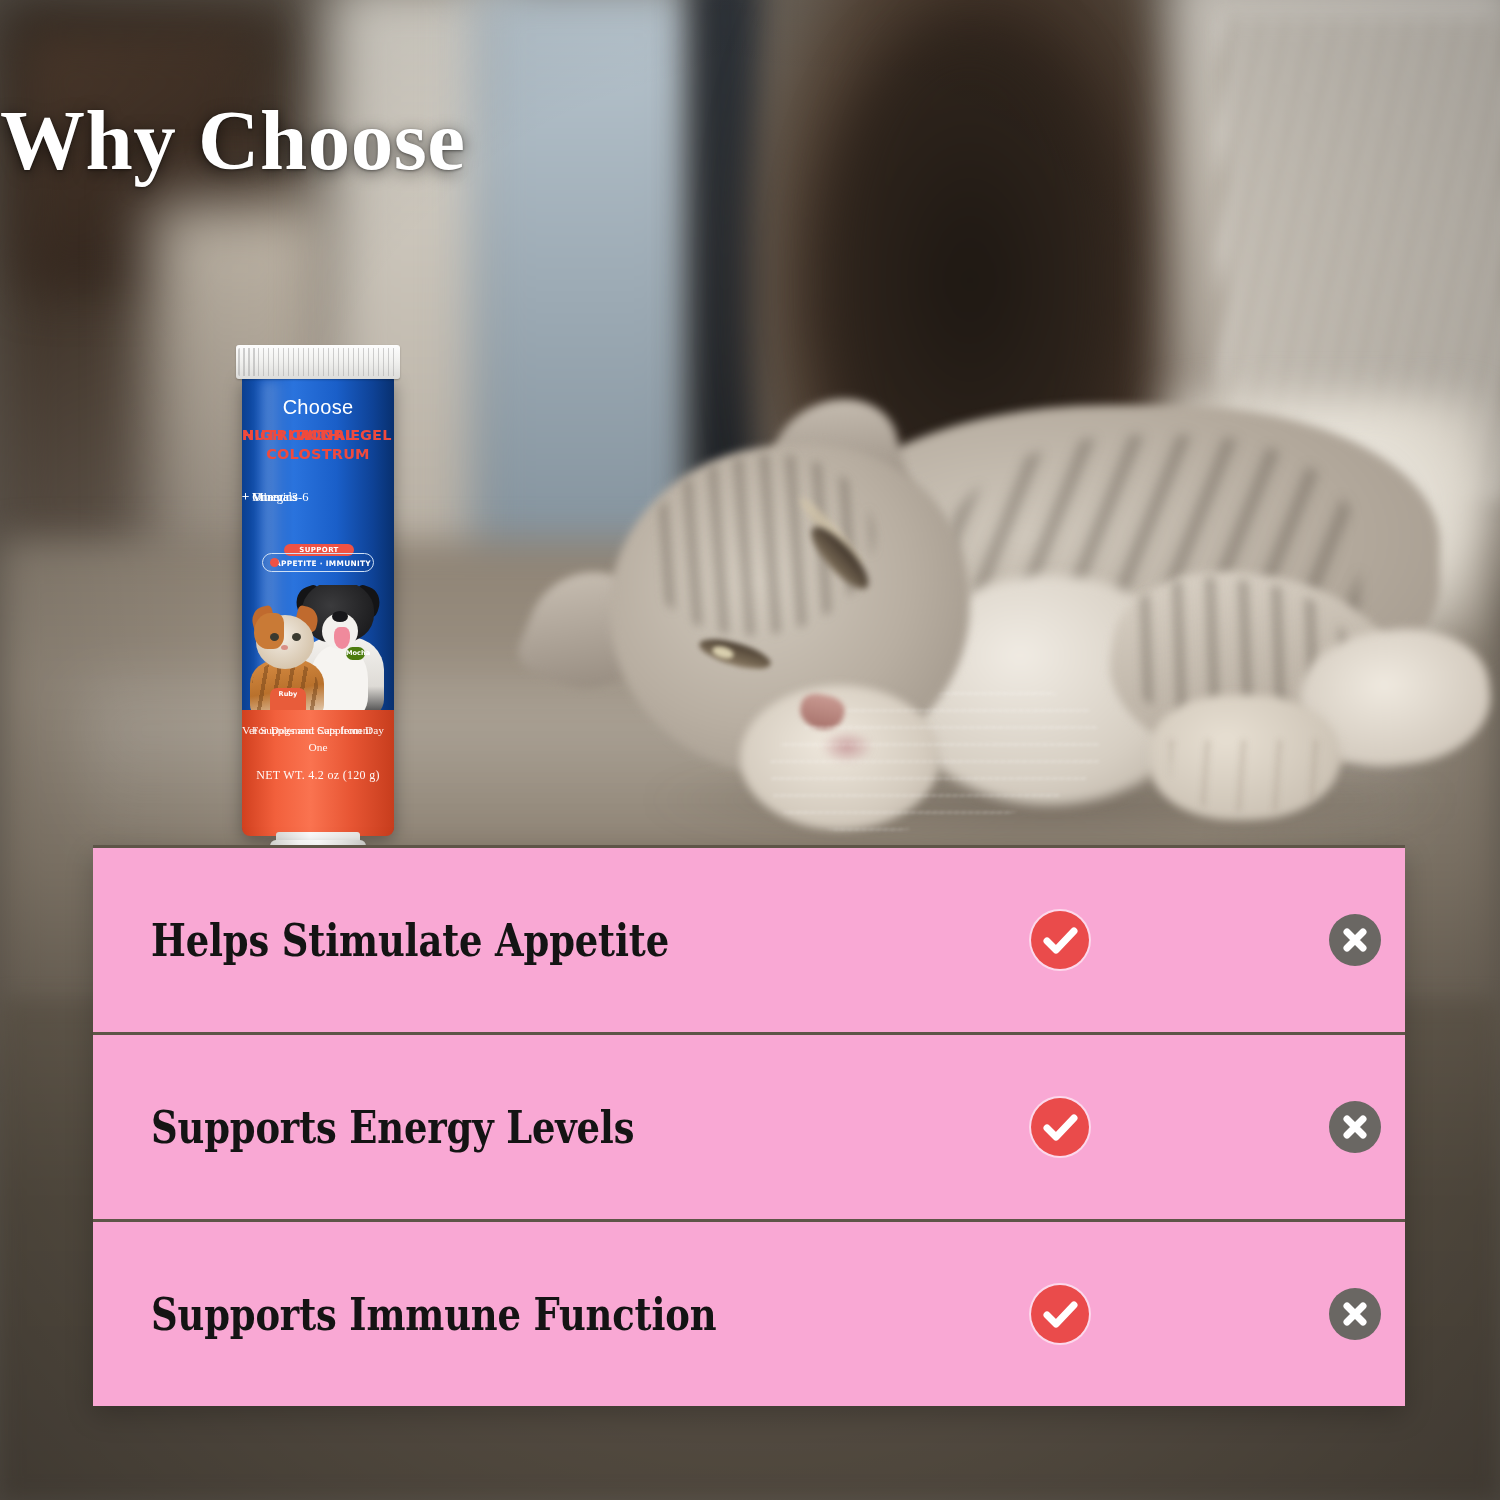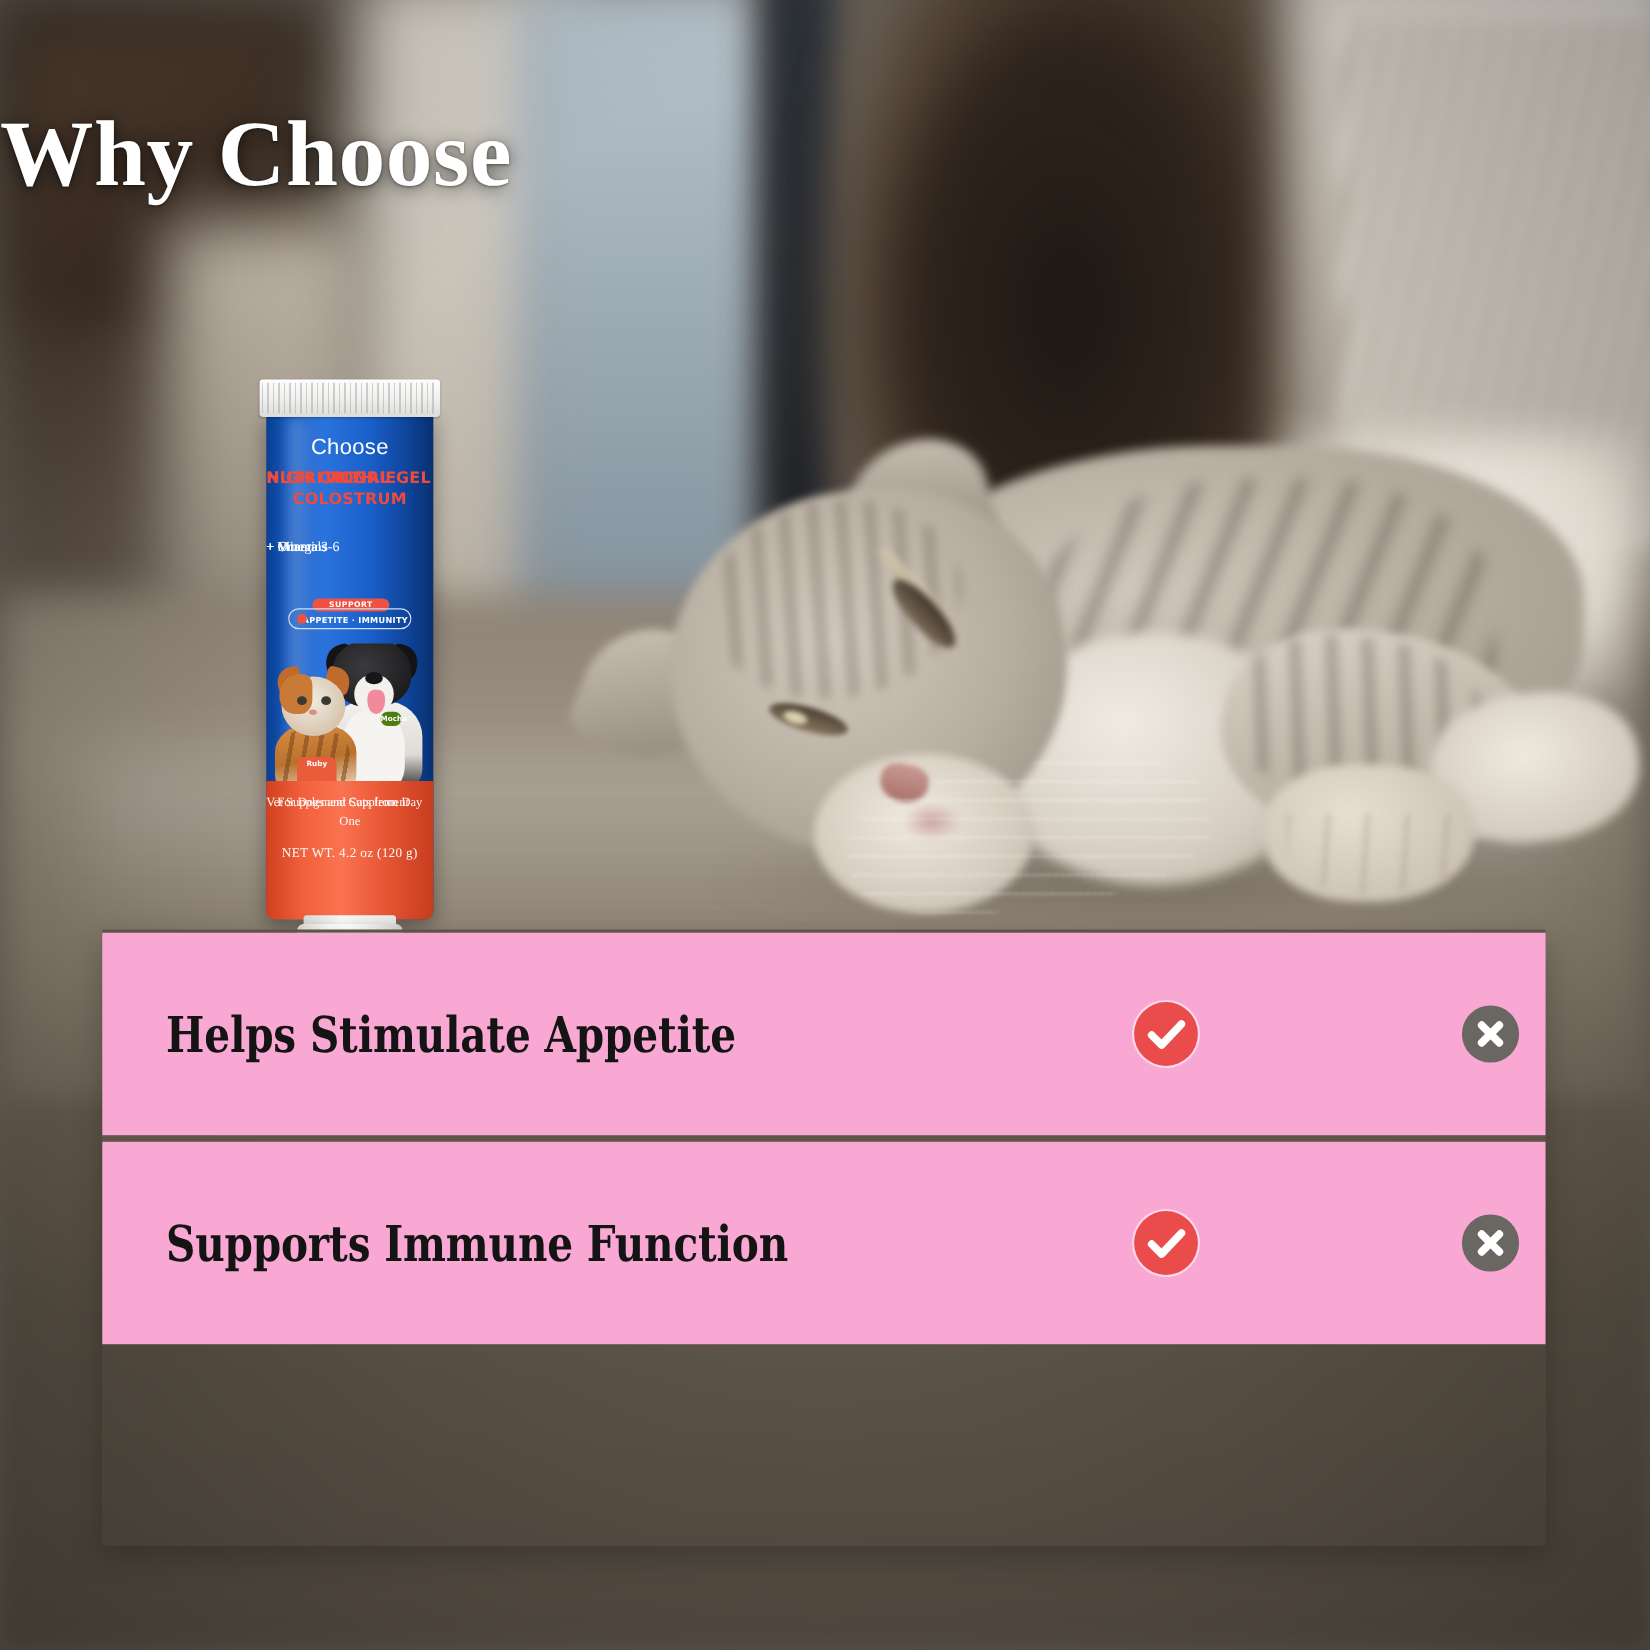--- a/index.html
+++ b/index.html
@@ -367,20 +367,33 @@
           </svg>
       </div>
       <div class="mark mark-no">
         <svg viewBox="0 0 52 52">
             <path d="M18 18 L34 34 M34 18 L18 34" fill="none" stroke="#fff" stroke-width="7" stroke-linecap="round"></path>
           </svg>
       </div>
     </div>
     <div class="t-divider"></div>
 
+    <div class="t-row">
+      <div class="t-row-label">Supports Energy Levels</div>
+      <div class="mark mark-ok">
+        <svg viewBox="0 0 58 58">
+            <path d="M16 30 L25 39 L43 20" fill="none" stroke="#fff" stroke-width="7" stroke-linecap="round" stroke-linejoin="round"></path>
+          </svg>
+      </div>
+      <div class="mark mark-no">
+        <svg viewBox="0 0 52 52">
+            <path d="M18 18 L34 34 M34 18 L18 34" fill="none" stroke="#fff" stroke-width="7" stroke-linecap="round"></path>
+          </svg>
+      </div>
+    </div>
     <div class="t-divider"></div>
 
     <div class="t-row">
       <div class="t-row-label">Supports Immune Function</div>
       <div class="mark mark-ok">
         <svg viewBox="0 0 58 58">
             <path d="M16 30 L25 39 L43 20" fill="none" stroke="#fff" stroke-width="7" stroke-linecap="round" stroke-linejoin="round"></path>
           </svg>
       </div>
       <div class="mark mark-no">

